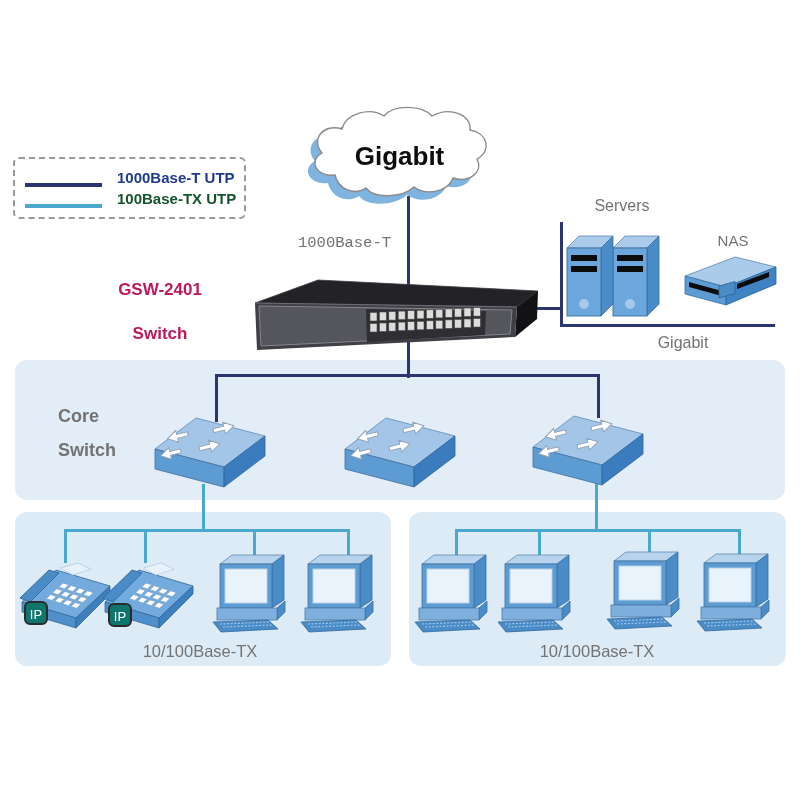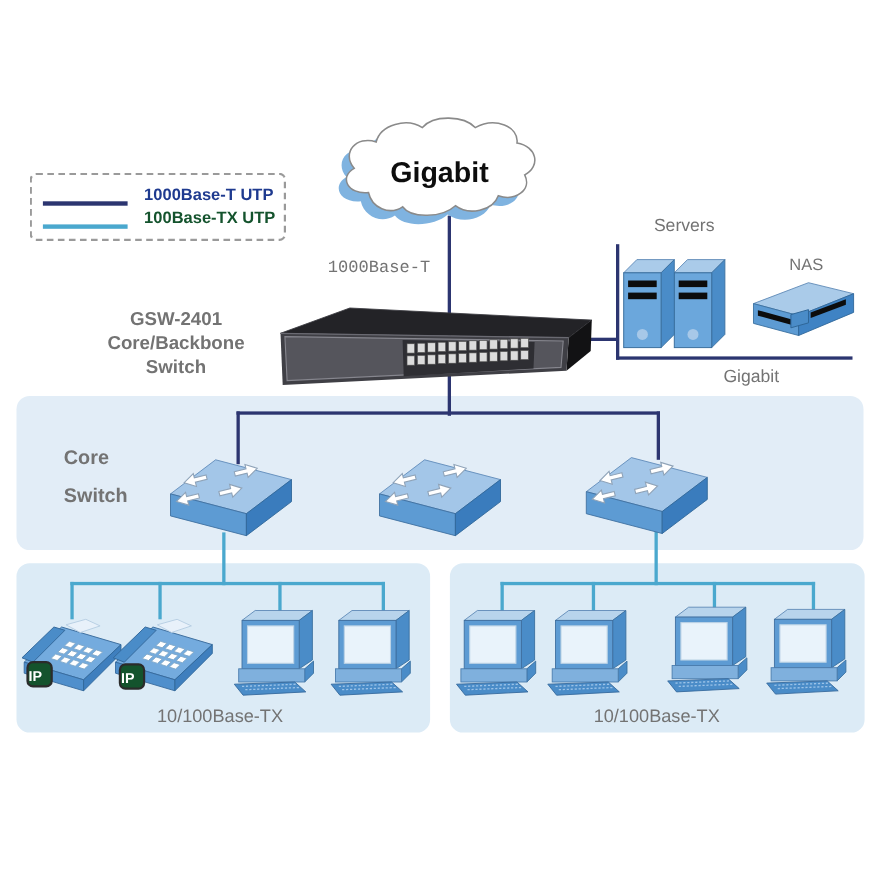--- a/index.html
+++ b/index.html
@@ -6,31 +6,31 @@
   .canvas{position:relative;width:800px;height:800px;background:#fff;overflow:hidden;
           font-family:"Liberation Sans", sans-serif;}
   
   .zone{position:absolute;background:#e2edf7;border-radius:12px;}
   .zone.access{background:#dcebf6;}
   
   .line{position:absolute;}
   .navy{background:#2c3570;}
   .cyan{background:#4aa8ce;}
   
-  .legend{position:absolute;left:27px;top:157px;width:229px;height:58px;
+  .legend{position:absolute;left:13px;top:157px;width:229px;height:58px;
           border:2px dashed #9a9a9a;border-radius:6px;background:#fff;}
   .legend .swatch{position:absolute;left:10px;width:77px;}
   .legend .lab{position:absolute;left:102px;font-size:15px;font-weight:bold;white-space:nowrap;}
   
   .lbl{position:absolute;color:#737373;white-space:nowrap;}
   .lbl.center{text-align:center;}
   .bold{font-weight:bold;}
-  .navy-text{color:#737373;}
-  .ip-badge{position:absolute;width:24px;height:24px;background:#14532d;border-radius:6px;
-            color:#fff;font-size:13px;font-weight:bold;text-align:left;line-height:24px;
+  .navy-text{color:#be185d;}
+  .ip-badge{position:absolute;width:24px;height:24px;background:#0f766e;border-radius:6px;
+            color:#fff;font-size:13px;font-weight:normal;text-align:center;line-height:24px;
             border:2px solid #2b2b2b;box-sizing:border-box;}
   svg.dev{position:absolute;overflow:visible;}
 </style>
 </head>
 <body>
 
 <svg width="0" height="0" style="position:absolute" aria-hidden="true">
   <defs>
 
     <symbol id="sym-edge-switch" viewBox="0 0 116 76">
@@ -228,21 +228,20 @@
   <div class="legend">
     <div class="swatch" style="top:24px;height:4px;background:#2c3570;"></div>
     <div class="lab" style="top:10px;color:#1e3a8f;">1000Base-T UTP</div>
     <div class="swatch" style="top:45px;height:4px;background:#4aa8ce;"></div>
     <div class="lab" style="top:31px;color:#14532d;">100Base-TX UTP</div>
   </div>
 
   <div class="lbl bold center" style="left:302px;top:141px;width:195px;font-size:26px;color:#0d0d0d;">Gigabit</div>
   <div class="lbl" style="left:298px;top:234px;font-size:15.5px;font-family:Liberation Mono, monospace;">1000Base-T</div>
   <div class="lbl bold center navy-text" style="left:55px;top:280px;width:210px;font-size:17px;">GSW-2401</div>
-  <div class="lbl bold center navy-text" style="left:55px;top:302px;width:210px;font-size:17px;">Core/Backbone</div>
   <div class="lbl bold center navy-text" style="left:55px;top:324px;width:210px;font-size:17px;">Switch</div>
   <div class="lbl bold" style="left:58px;top:406px;font-size:18px;">Core</div>
   <div class="lbl bold" style="left:58px;top:440px;font-size:18px;">Switch</div>
   <div class="lbl center" style="left:572px;top:197px;width:100px;font-size:16px;">Servers</div>
   <div class="lbl center" style="left:693px;top:232px;width:80px;font-size:15px;">NAS</div>
   <div class="lbl center" style="left:633px;top:334px;width:100px;font-size:16px;">Gigabit</div>
   <div class="lbl center" style="left:120px;top:642px;width:160px;font-size:16.5px;">10/100Base-TX</div>
   <div class="lbl center" style="left:517px;top:642px;width:160px;font-size:16.5px;">10/100Base-TX</div>
 
 </div>

